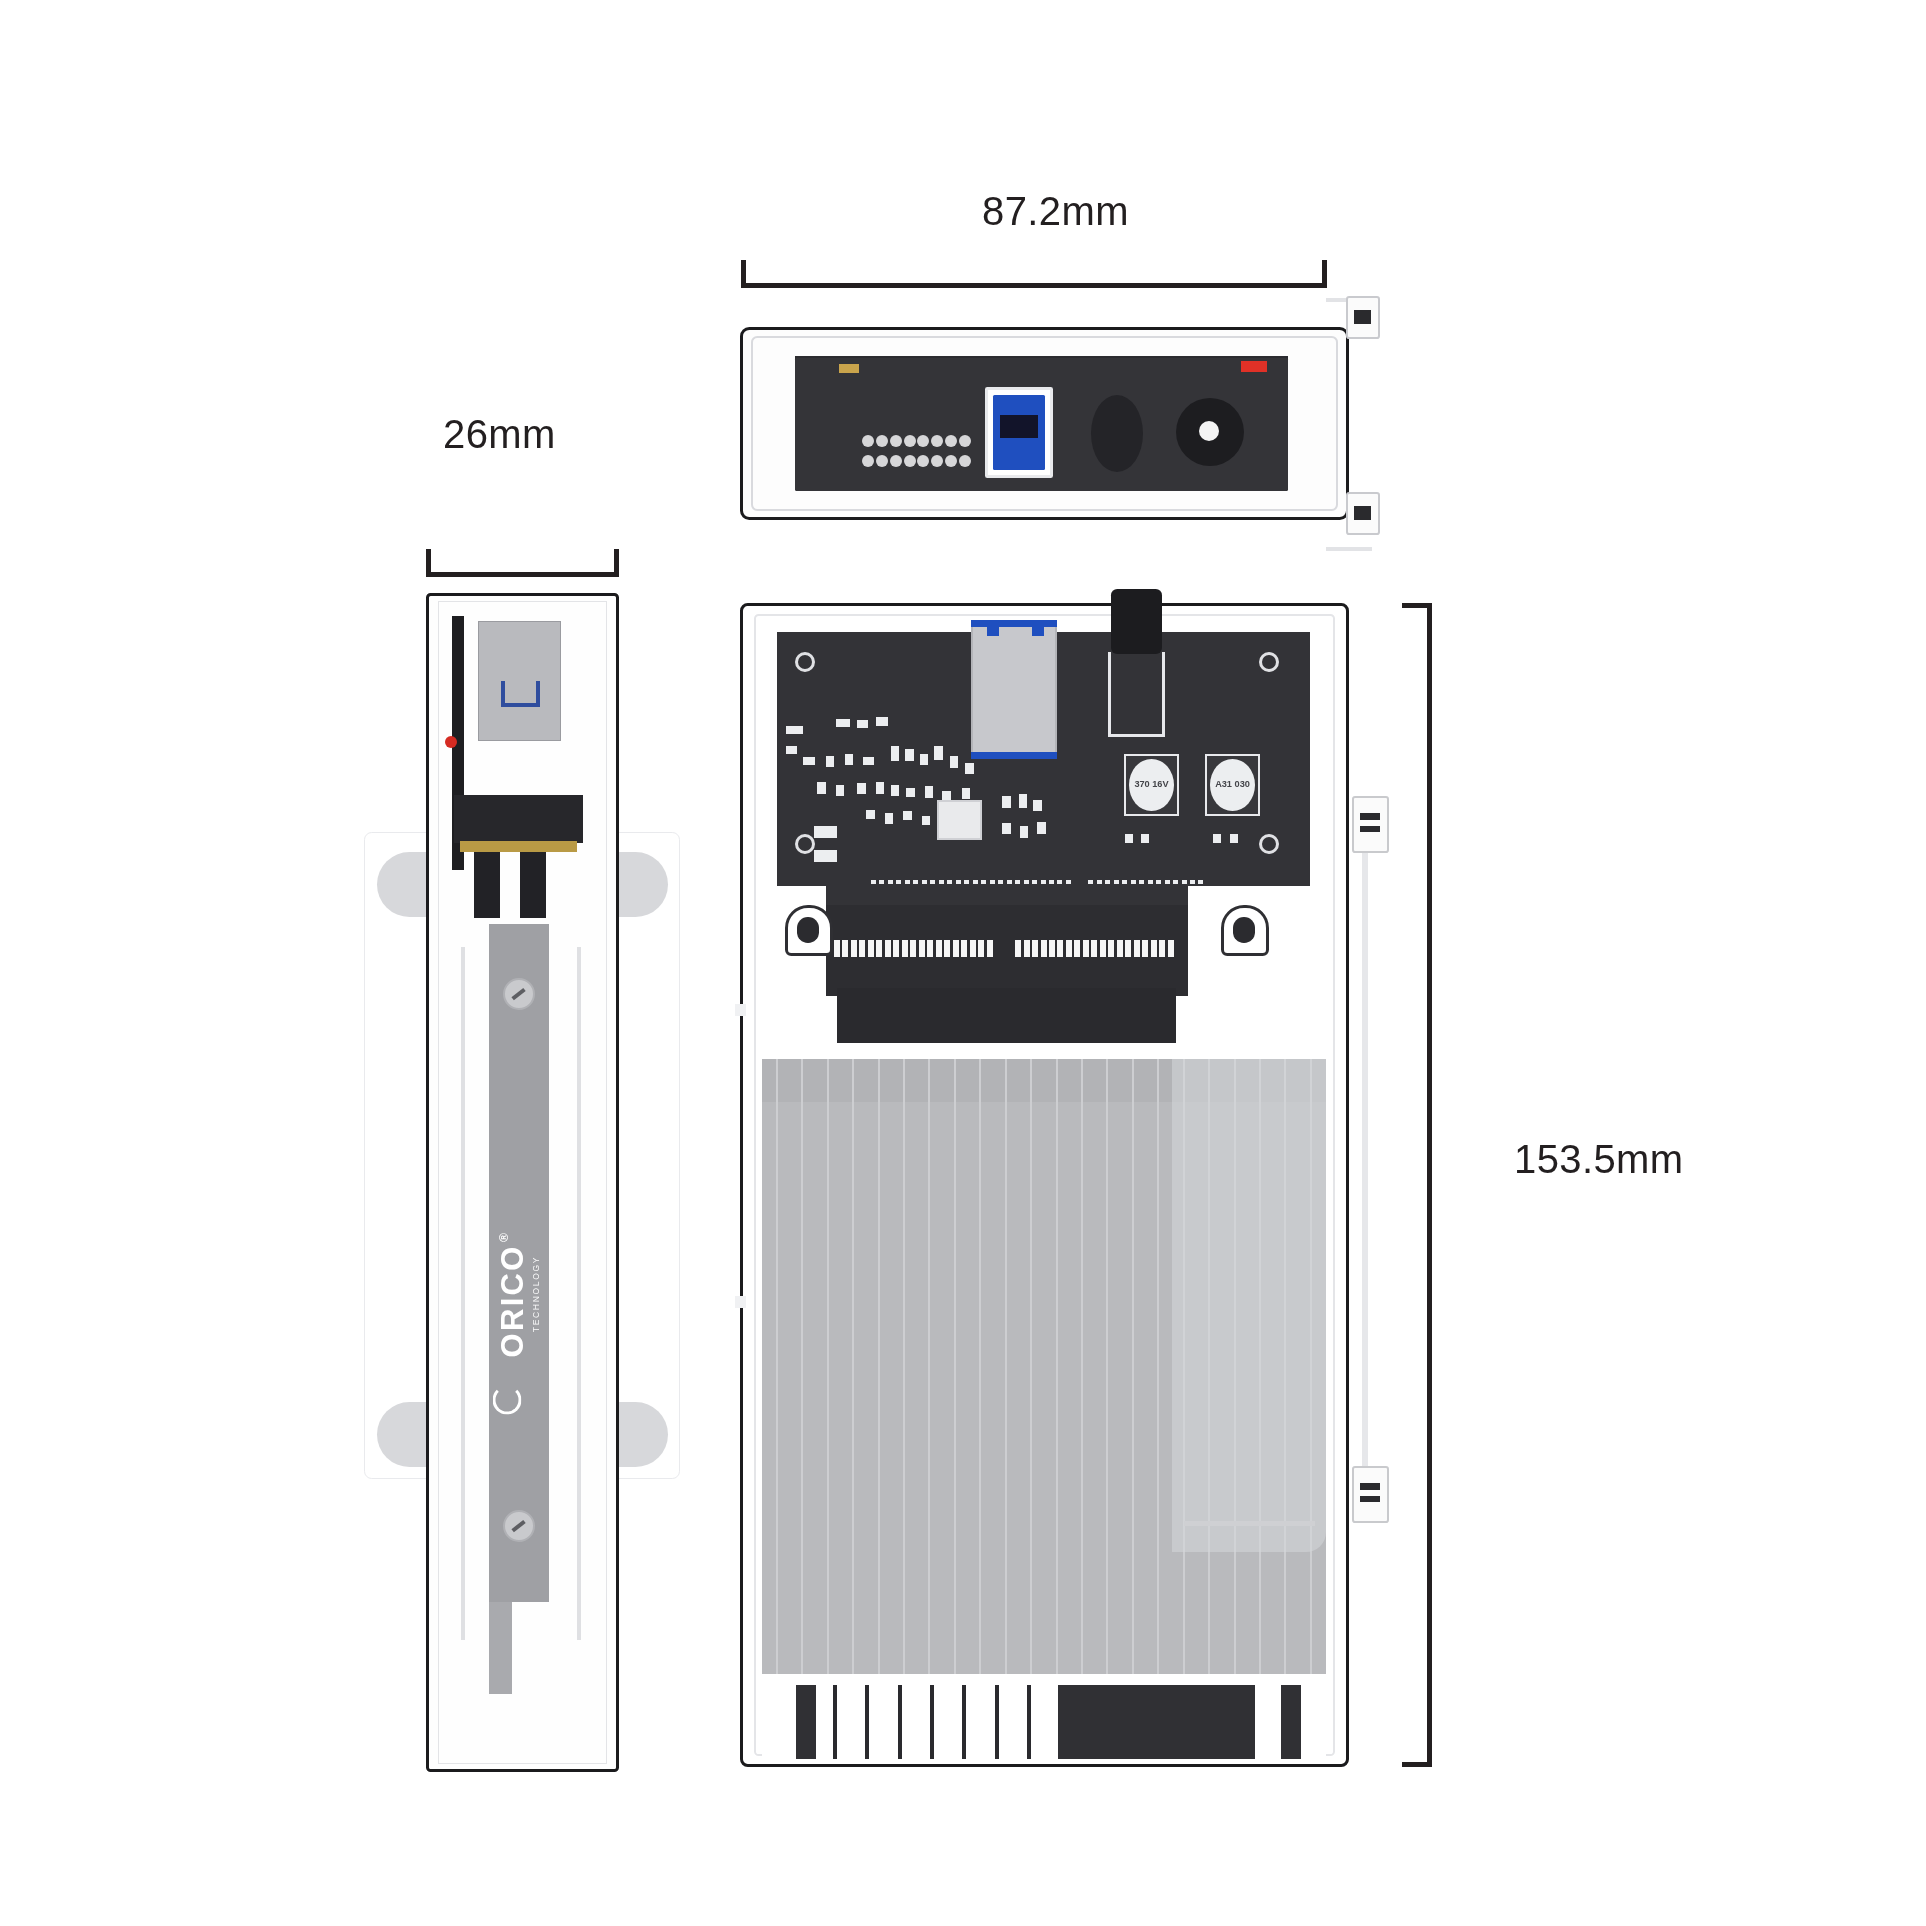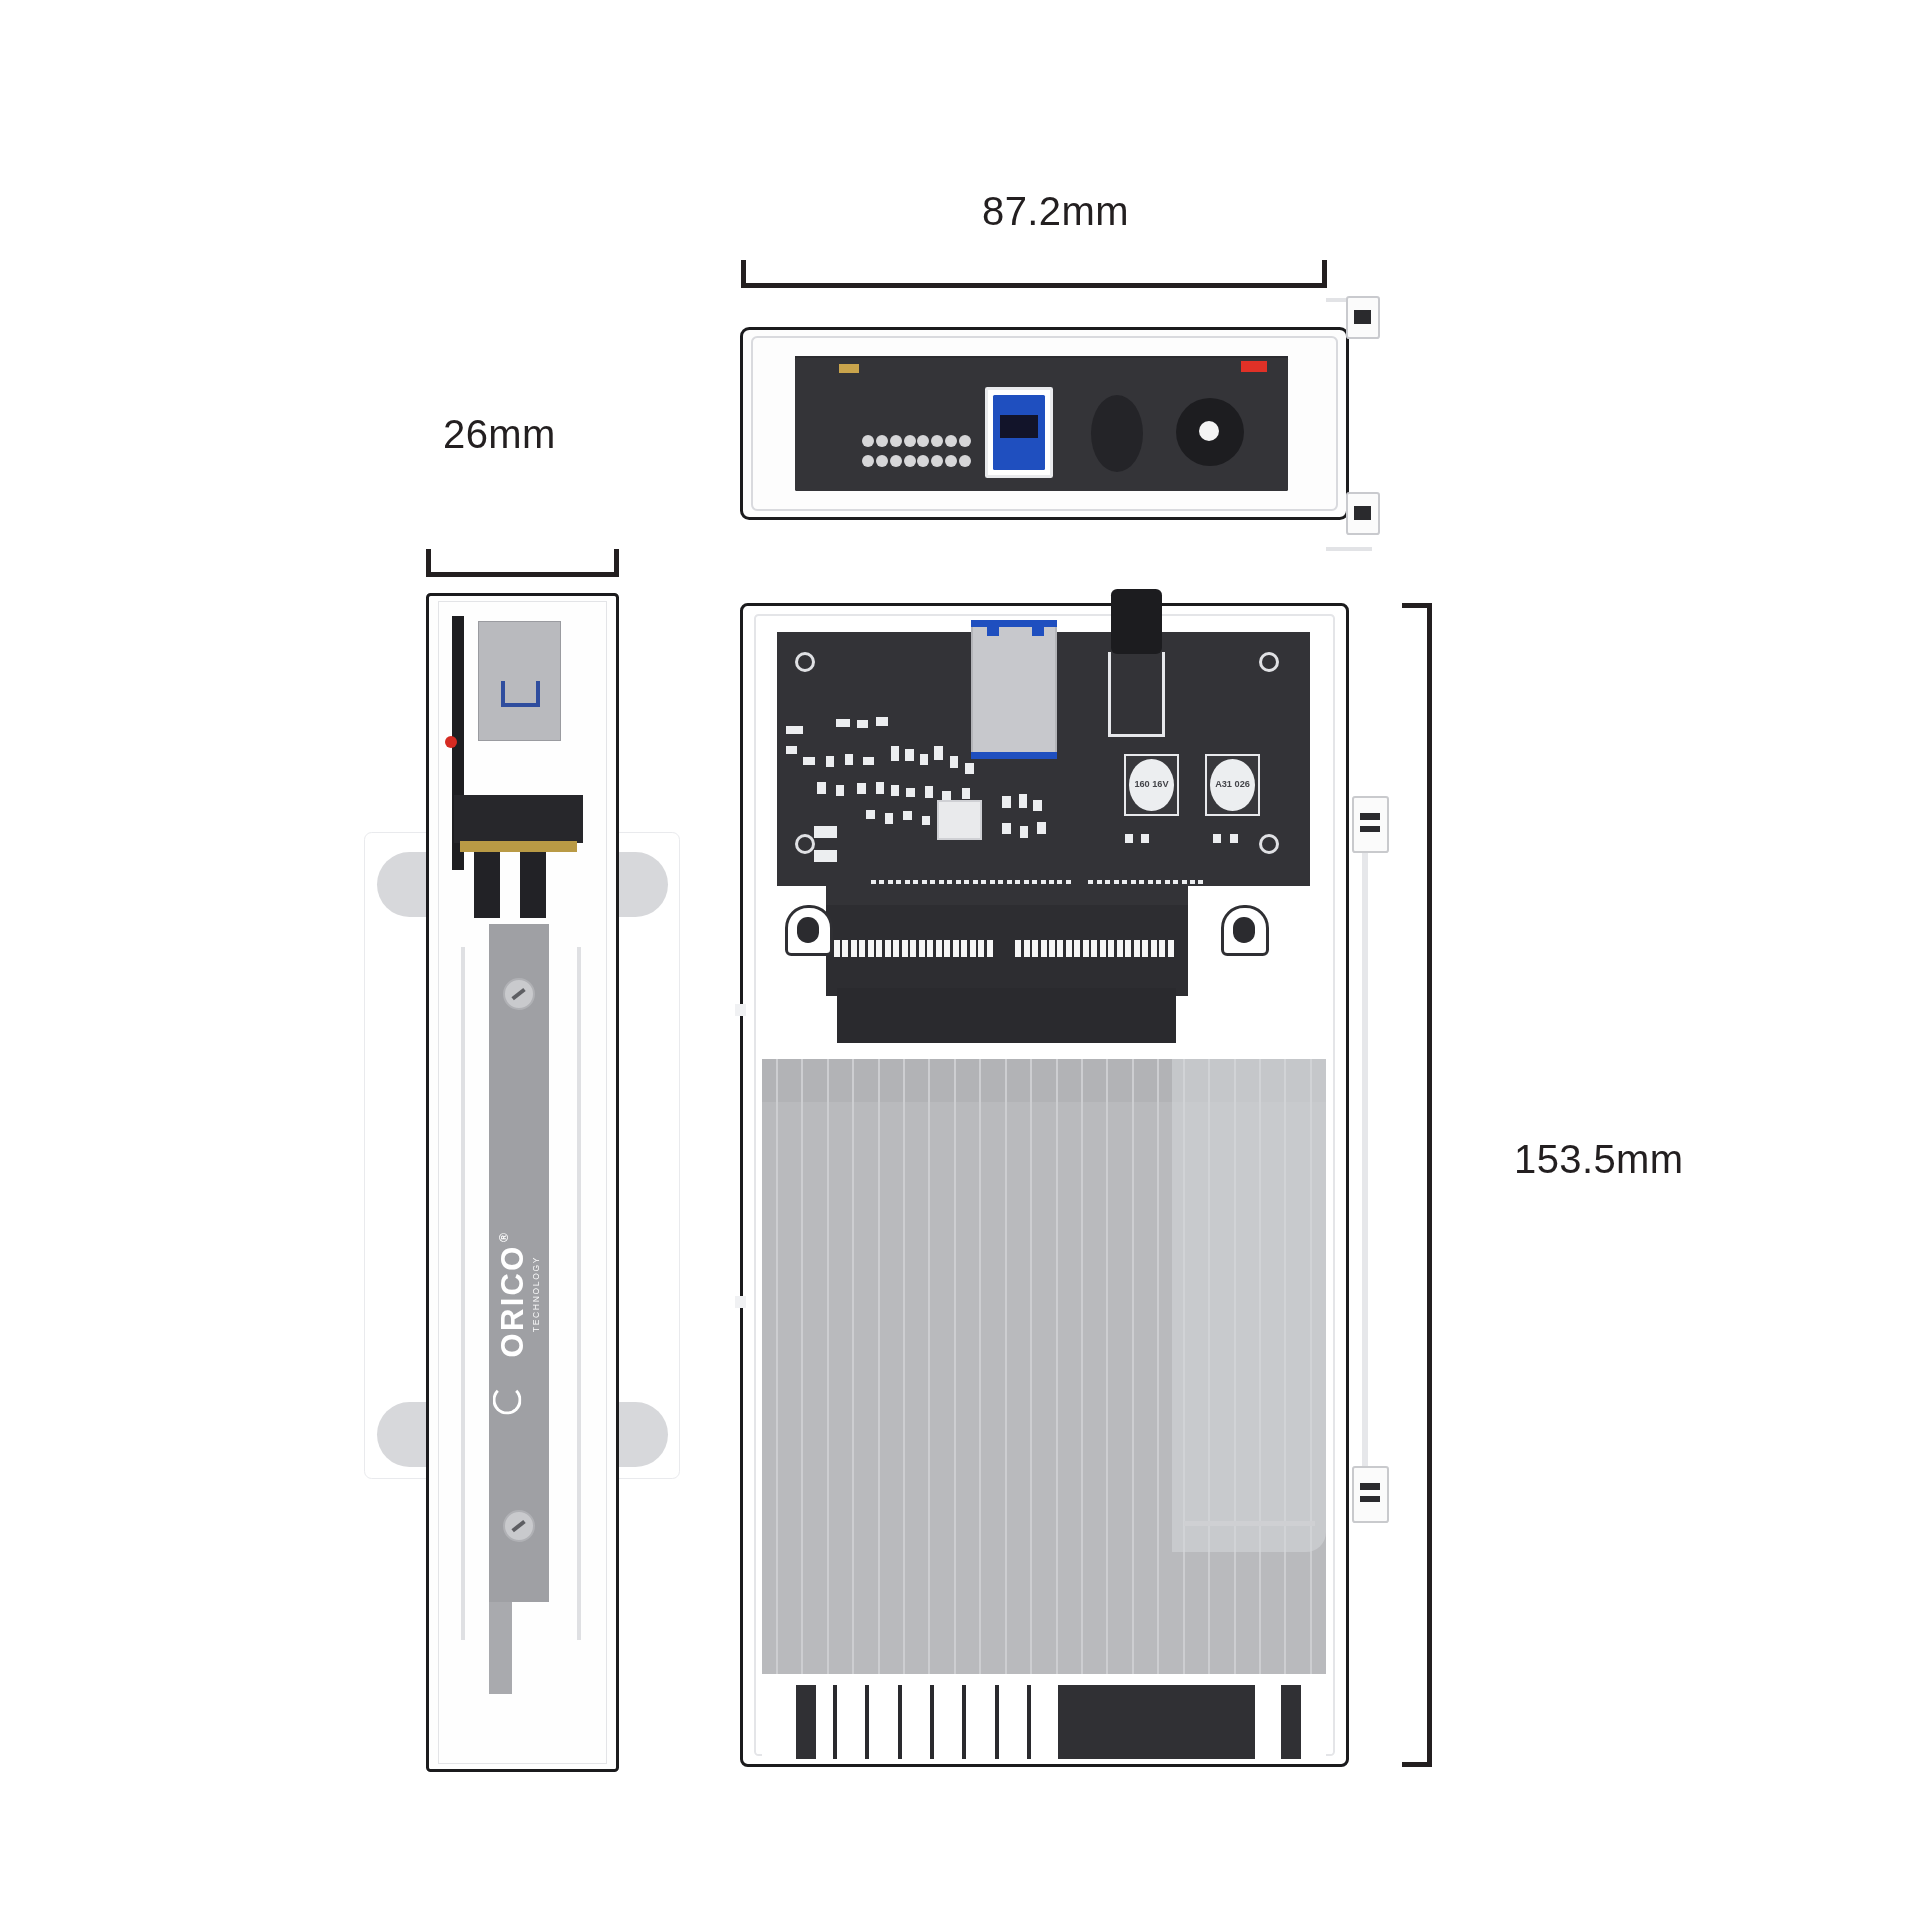--- a/index.html
+++ b/index.html
@@ -643,26 +643,26 @@
       <div class="bar-bot"></div>
       <div class="tab" style="left:14px;"></div>
       <div class="tab" style="left:59px;"></div>
     </div>
 
     <div class="dcjack"></div>
     <div class="dcbracket"></div>
 
     <div class="ecap cap1">
       <div class="body">
-        <span class="txt">160 16V</span>
+        <span class="txt">370 16V</span>
       </div>
     </div>
     <div class="ecap cap2">
       <div class="body">
-        <span class="txt">A31 026</span>
+        <span class="txt">A31 030</span>
       </div>
     </div>
 
     <div class="ic"></div>
 
     <div class="sata">
       <div class="sata-pins" id="mv-sata-pins">
           <i style="left:0px"></i>
           <i style="left:8.5px"></i>
           <i style="left:17px"></i>

